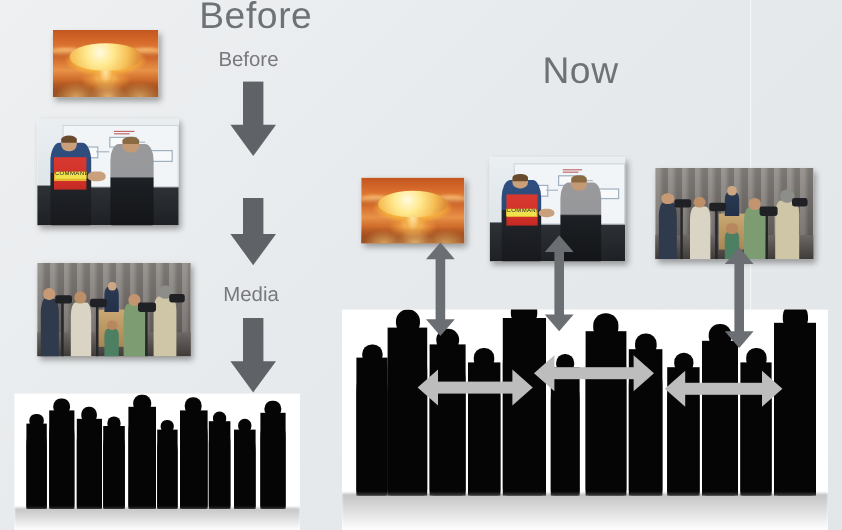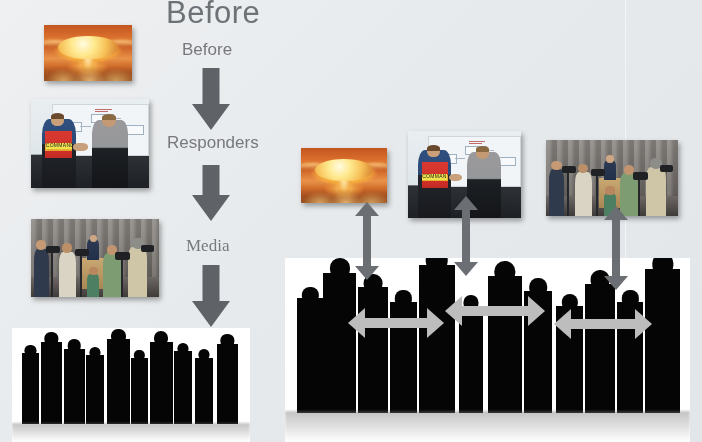--- a/index.html
+++ b/index.html
@@ -39,21 +39,21 @@
 
   .step-label {
     position: absolute;
     color: #77797c;
     font-size: 17px;
     font-weight: 400;
     white-space: nowrap;
   }
   .lbl-event      { left: 182px; top: 40px; }
   .lbl-responders { left: 167px; top: 133px; }
-  .lbl-media      { left: 186px; top: 236px; font-family: Liberation Serif, serif; }
+  .lbl-media      { left: 186px; top: 236px; }
 
   
   .photo {
     position: absolute;
     overflow: hidden;
     background: #fff;
     box-shadow: 2px 3px 5px rgba(0,0,0,0.35);
   }
   .photo .inner { position: absolute; inset: 0; }
 
@@ -386,21 +386,20 @@
 </head>
 <body>
 
 <div id="slide">
 
   <div class="bg-seam" style="left:625px;"></div>
 
   <div class="title title-before">Before</div>
 
   <div class="step-label lbl-event">Before</div>
-  <div class="step-label lbl-responders">Responders</div>
   <div class="step-label lbl-media">Media</div>
 
   <div class="adown" style="left:190px; top:68px; width:42px; height:62px;">
     <div class="shaft" style="width:17px; height:40px;"></div>
     <div class="head"></div>
   </div>
   <div class="adown" style="left:190px; top:165px; width:42px; height:56px;">
     <div class="shaft" style="width:17px; height:34px;"></div>
     <div class="head"></div>
   </div>
@@ -507,20 +506,21 @@
           <div class="head"></div>
         </div>
       <div class="fig" style="left:86%; width:9%;    height:70%;">
           <div class="torso"></div>
           <div class="head"></div>
         </div>
       <div class="crowd-reflection"></div>
     </div>
   </div>
 
+  <div class="title title-now">Now</div>
 
   <div class="photo" style="left:301px; top:148px; width:86px; height:55px;">
     <div class="inner nuke">
       <div class="nuke-wing l"></div>
       <div class="nuke-wing r"></div>
       <div class="nuke-cap"></div>
     </div>
   </div>
 
   <div class="photo" style="left:408px; top:131px; width:113px; height:87px;">

